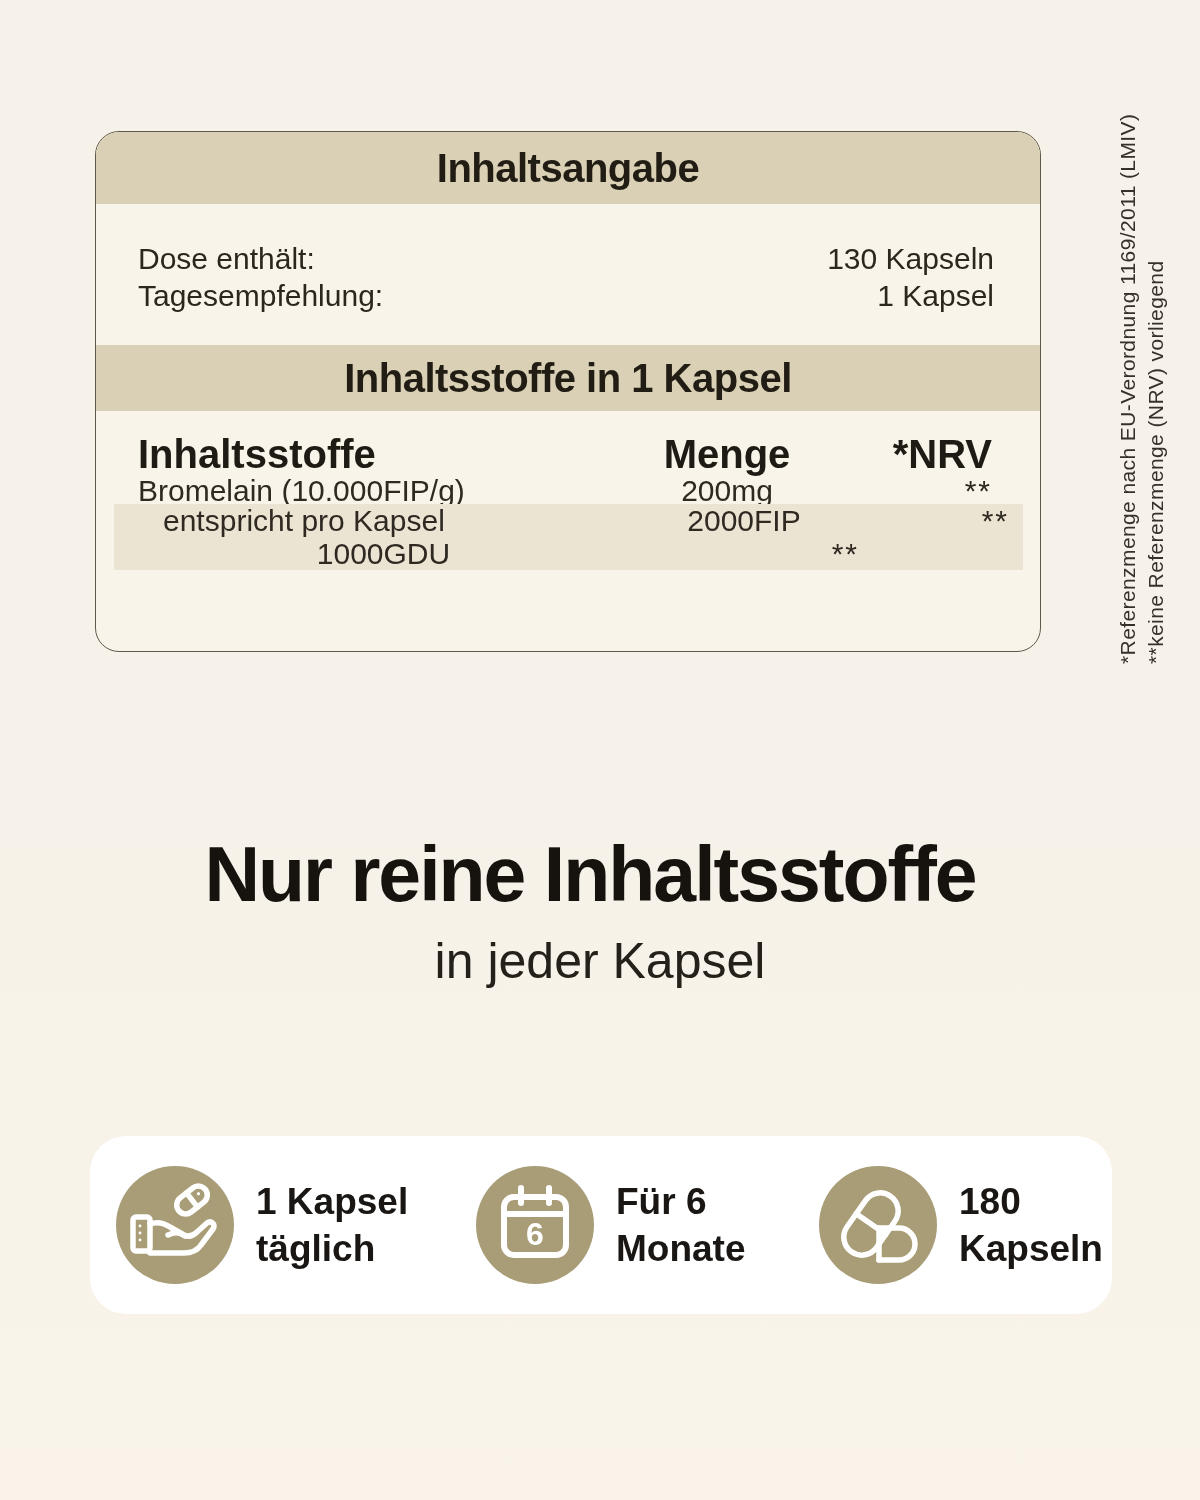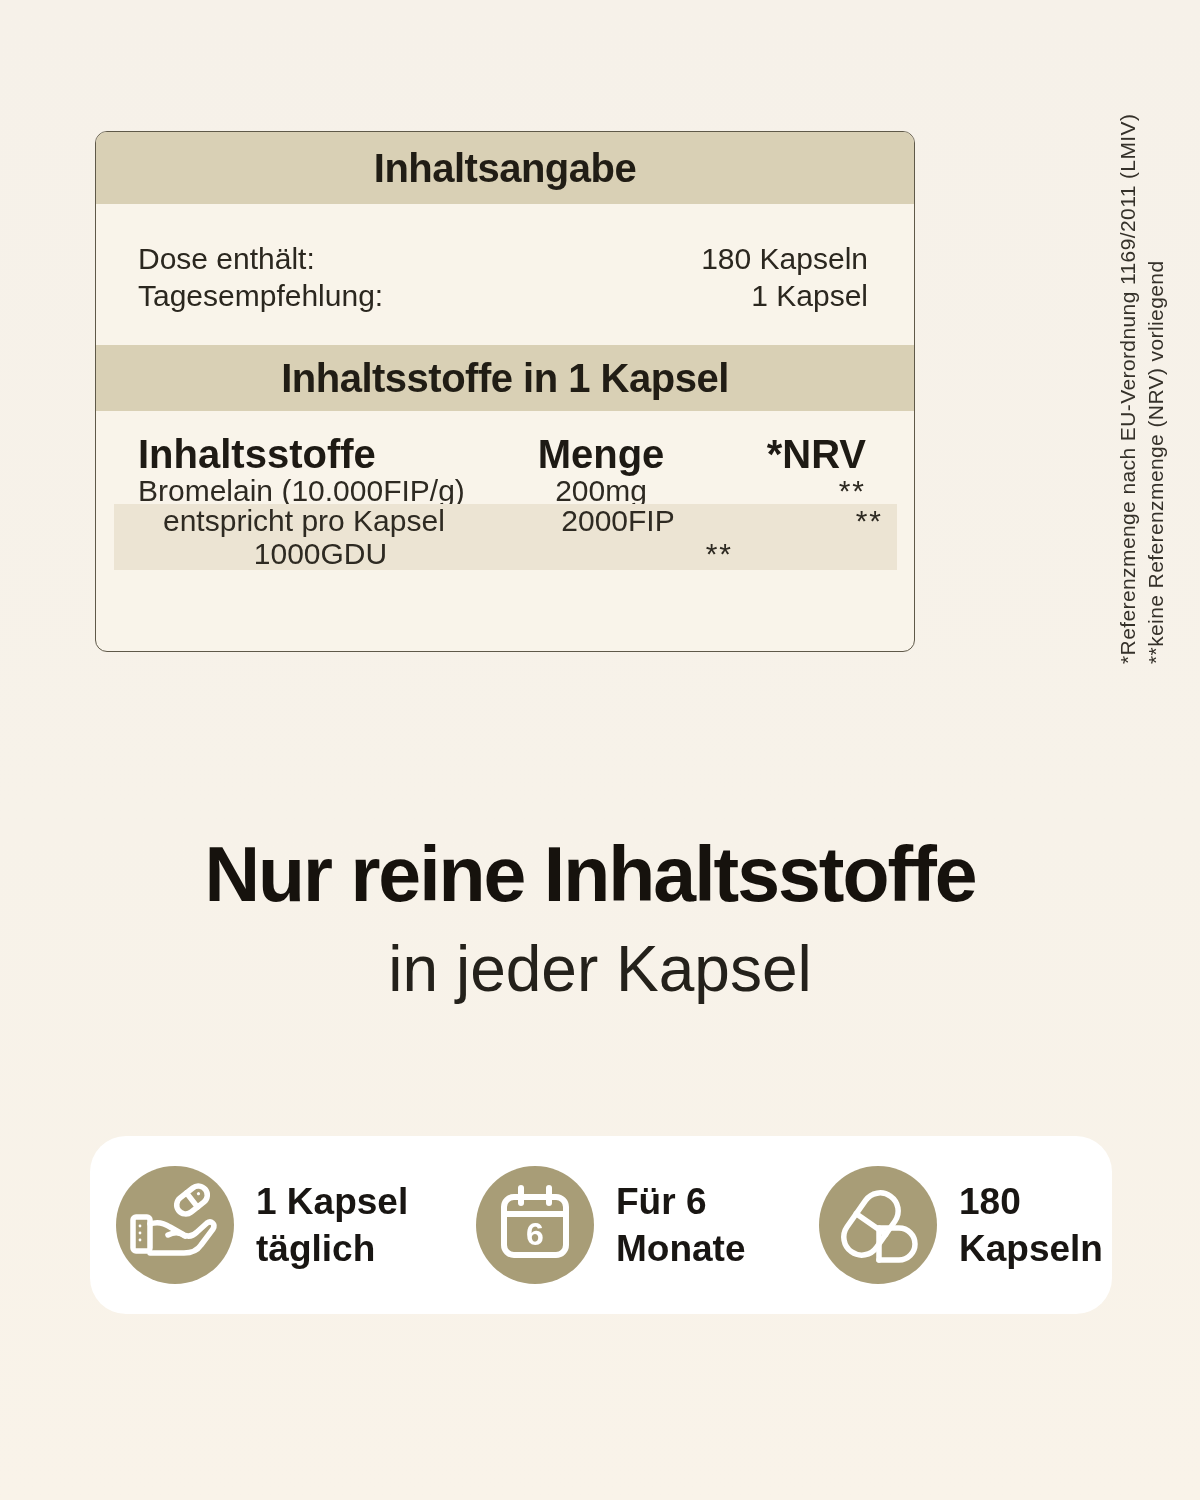--- a/index.html
+++ b/index.html
@@ -7,24 +7,24 @@
   body {
     position:relative;
     font-family:"Liberation Sans", sans-serif;
     background:linear-gradient(180deg,#f6f1e9 0%, #f7f2e9 55%, #f9f3e9 100%);
     color:#1e1a14;
     overflow:hidden;
   }
 
   
   .nutri-card {
-    position:absolute; left:95px; top:131px; width:820px; height:521px;
+    position:absolute; left:95px; top:131px; width:946px; height:521px;
     background:#f9f4ea;
     border:1.5px solid #5f5949;
-    border-radius:12px;
+    border-radius:24px;
     overflow:hidden;
   }
   .band {
     width:100%; height:72px;
     background:#d9d0b5;
     display:flex; align-items:center; justify-content:center;
     font-size:40px; font-weight:700; color:#211d15; letter-spacing:-0.5px;
   }
   .band.second { position:absolute; left:0; top:213px; height:66px; }
   .info-rows {
@@ -62,21 +62,21 @@
   }
 
   
   .headline {
     position:absolute; left:0; top:830px; width:1180px;
     text-align:center; font-size:77px; font-weight:700;
     letter-spacing:-2px; color:#16120d;
   }
   .subheadline {
     position:absolute; left:0; top:932px; width:1200px;
-    text-align:center; font-size:64px; font-weight:400; color:#24211b;
+    text-align:center; font-size:50px; font-weight:400; color:#24211b;
   }
 
   
   .features-card {
     position:absolute; left:90px; top:1136px; width:1022px; height:178px;
     background:#ffffff; border-radius:36px;
   }
   .feature {
     position:absolute; top:30px; height:118px;
     display:flex; align-items:center; gap:22px;
@@ -99,21 +99,21 @@
 <body>
 
 <div class="nutri-card">
   <div class="band">
     <span>Inhaltsangabe</span>
   </div>
 
   <div class="info-rows">
     <div class="info-row">
       <span>Dose enthält:</span>
-      <span>180 Kapseln</span>
+      <span>130 Kapseln</span>
     </div>
     <div class="info-row">
       <span>Tagesempfehlung:</span>
       <span>1 Kapsel</span>
     </div>
   </div>
 
   <div class="band second">
     <span>Inhaltsstoffe in 1 Kapsel</span>
   </div>

